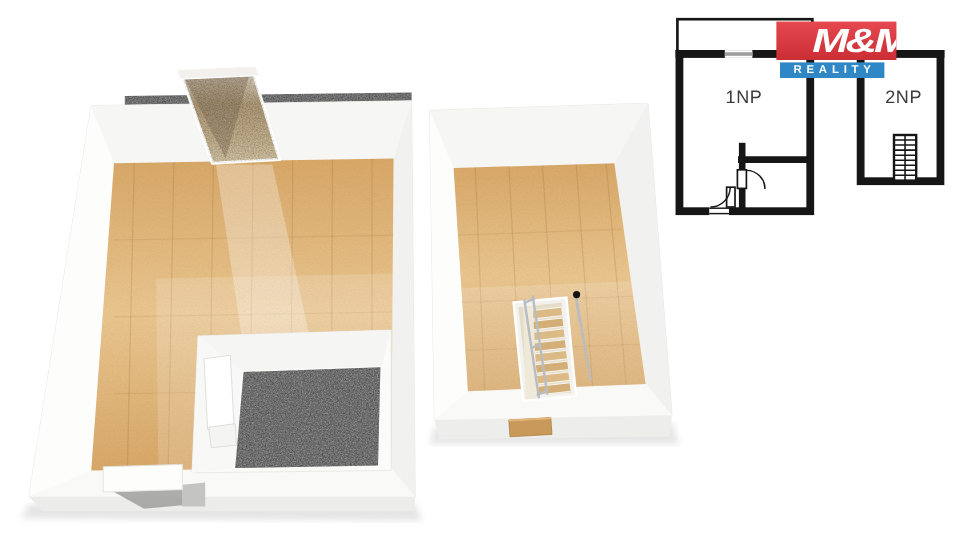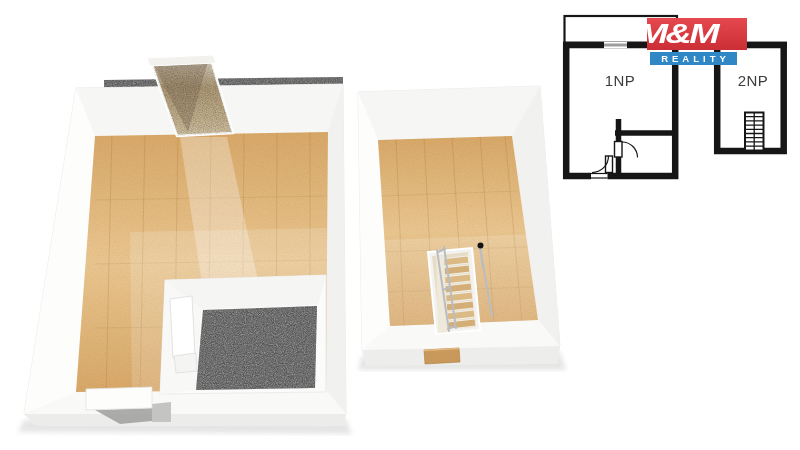--- a/index.html
+++ b/index.html
@@ -4,21 +4,21 @@
 <style>
   html,body{margin:0;padding:0;background:#ffffff;font-family:"Liberation Sans",sans-serif;}
   .canvas{position:relative;width:800px;height:450px;background:#ffffff;overflow:hidden;}
   .scene-svg{position:absolute;left:0;top:0;z-index:1;}
   svg text{font-family:"Liberation Sans",sans-serif;}
   .plan-label{font-size:15px;letter-spacing:0.5px;fill:var(--p-label-color,#3c3c3c);}
   
   .logo{position:absolute;left:647px;top:18px;width:100px;z-index:3;}
   .logo-red{width:100px;height:32px;background:var(--l-red,#e2333a);
     background-image:linear-gradient(180deg,rgba(255,255,255,.10),rgba(0,0,0,.10));
-    color:var(--l-text-color,#ffffff);display:flex;align-items:center;justify-content:flex-start;
+    color:var(--l-text-color,#ffffff);display:flex;align-items:center;justify-content:flex-end;
     font-weight:bold;font-style:italic;font-size:28px;letter-spacing:-2px;overflow:hidden;}
   .logo-red span{display:inline-block;transform:scaleX(1.30);}
   .logo-blue{width:87px;height:13px;margin:2px 0 0 3px;background:var(--l-blue,#2f87c6);
     color:var(--l-text-color,#ffffff);display:flex;align-items:center;justify-content:center;
     font-weight:bold;font-size:9.5px;letter-spacing:4px;text-indent:4px;}
 </style>
 </head>
 <body>
 
 <div class="canvas">

